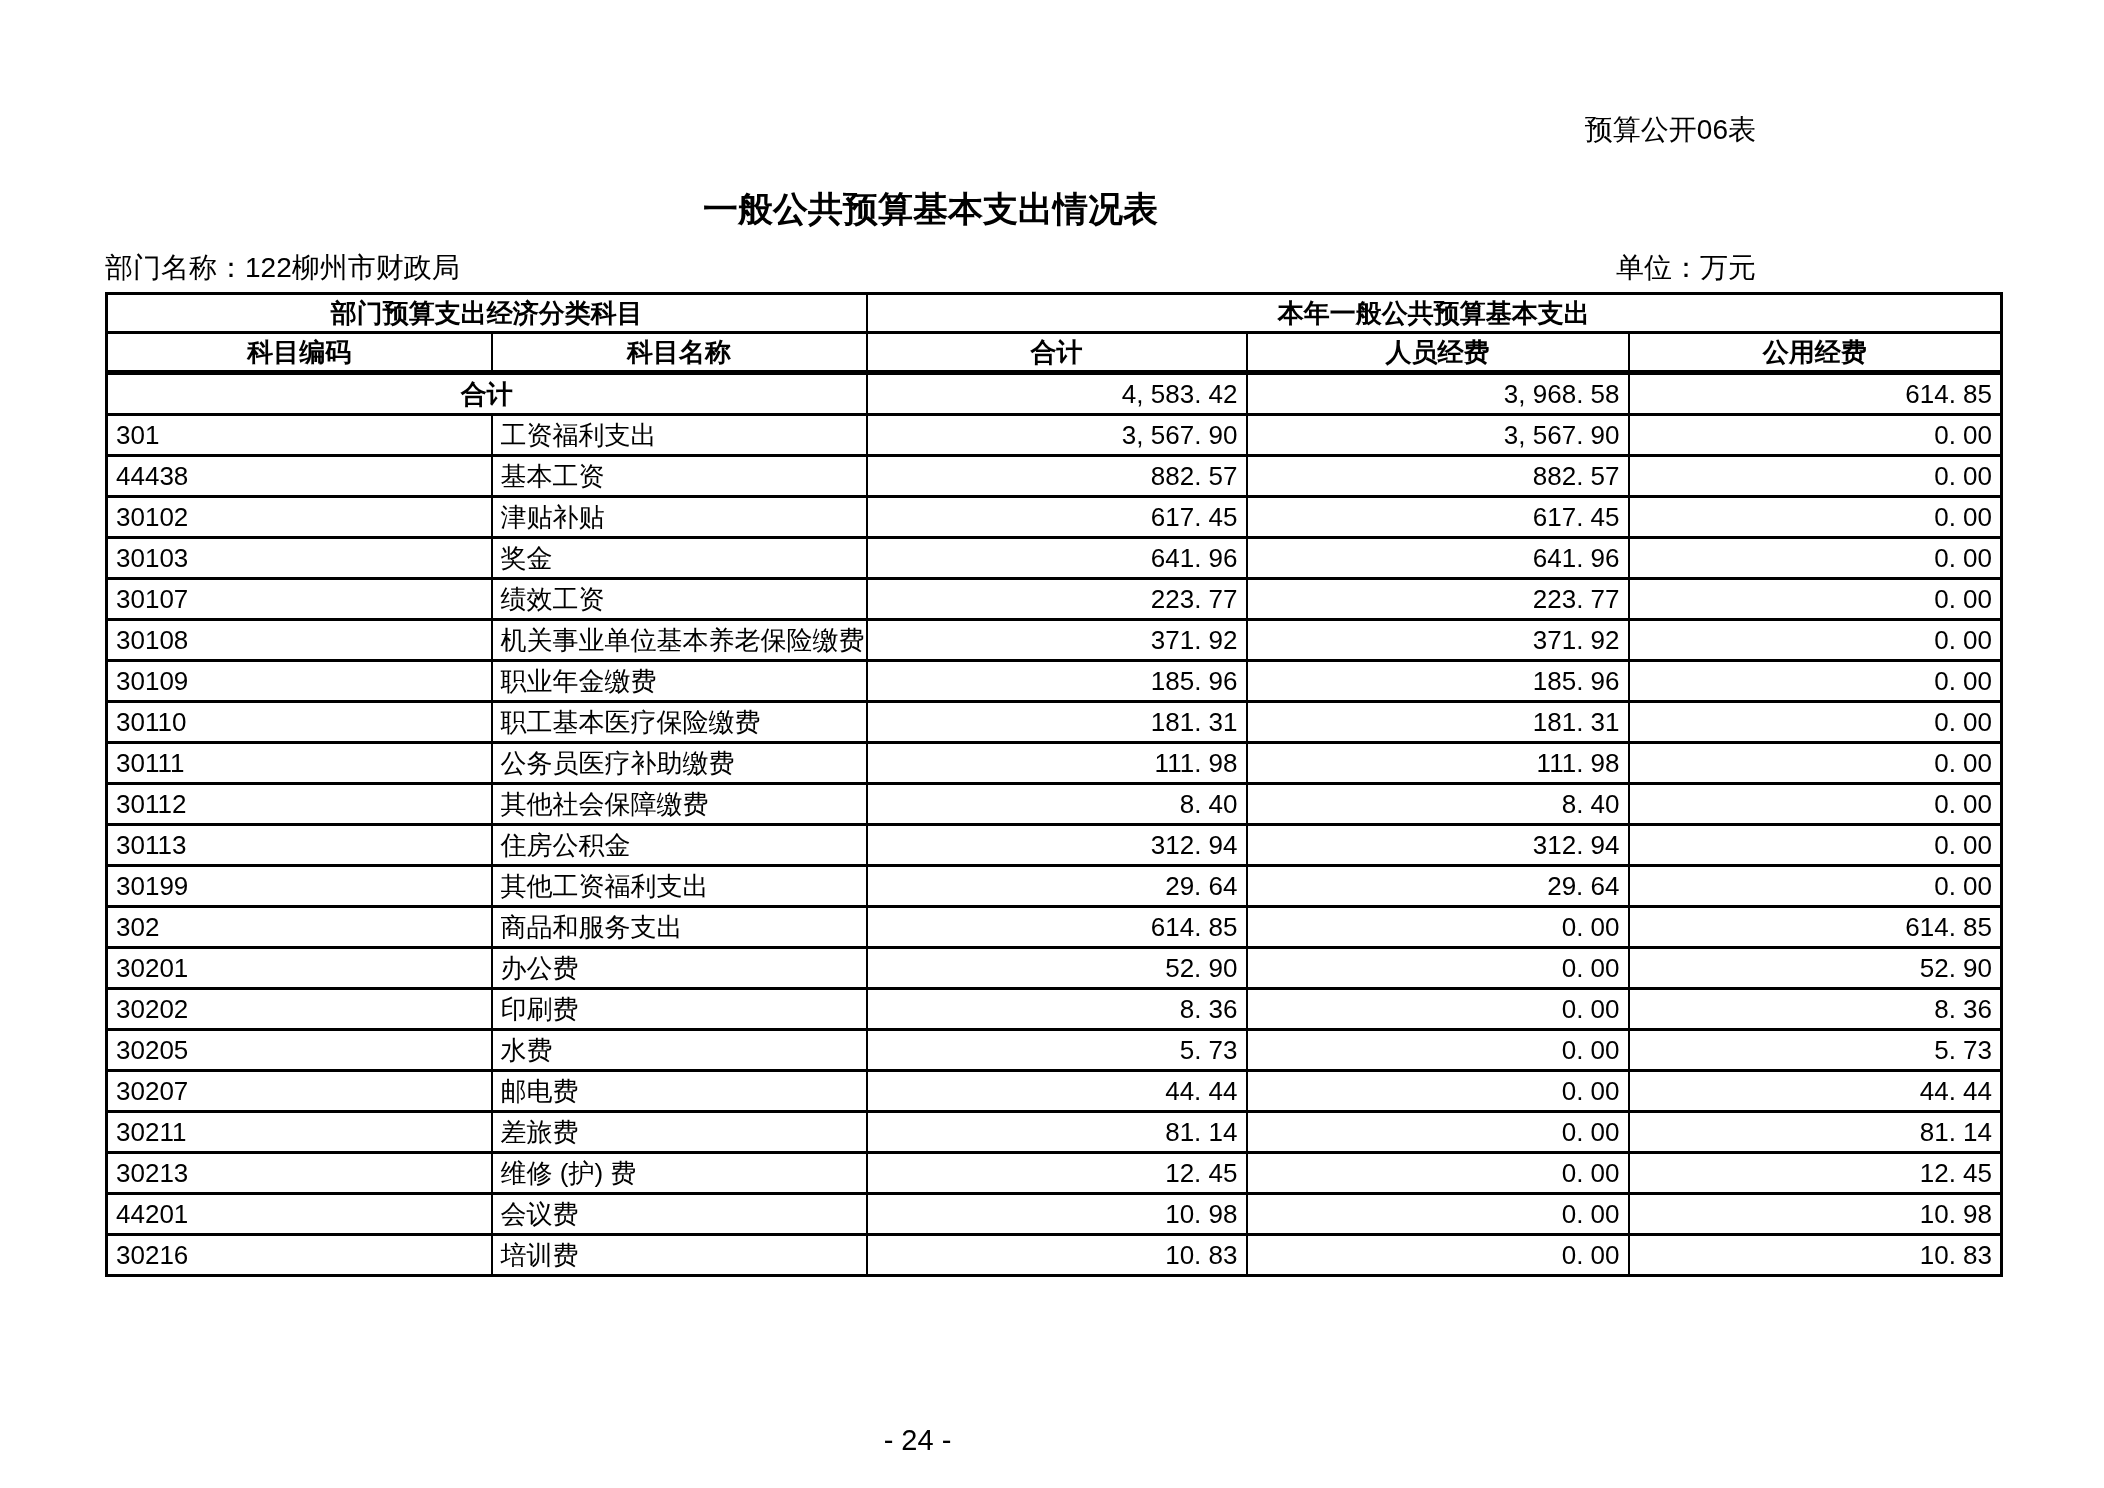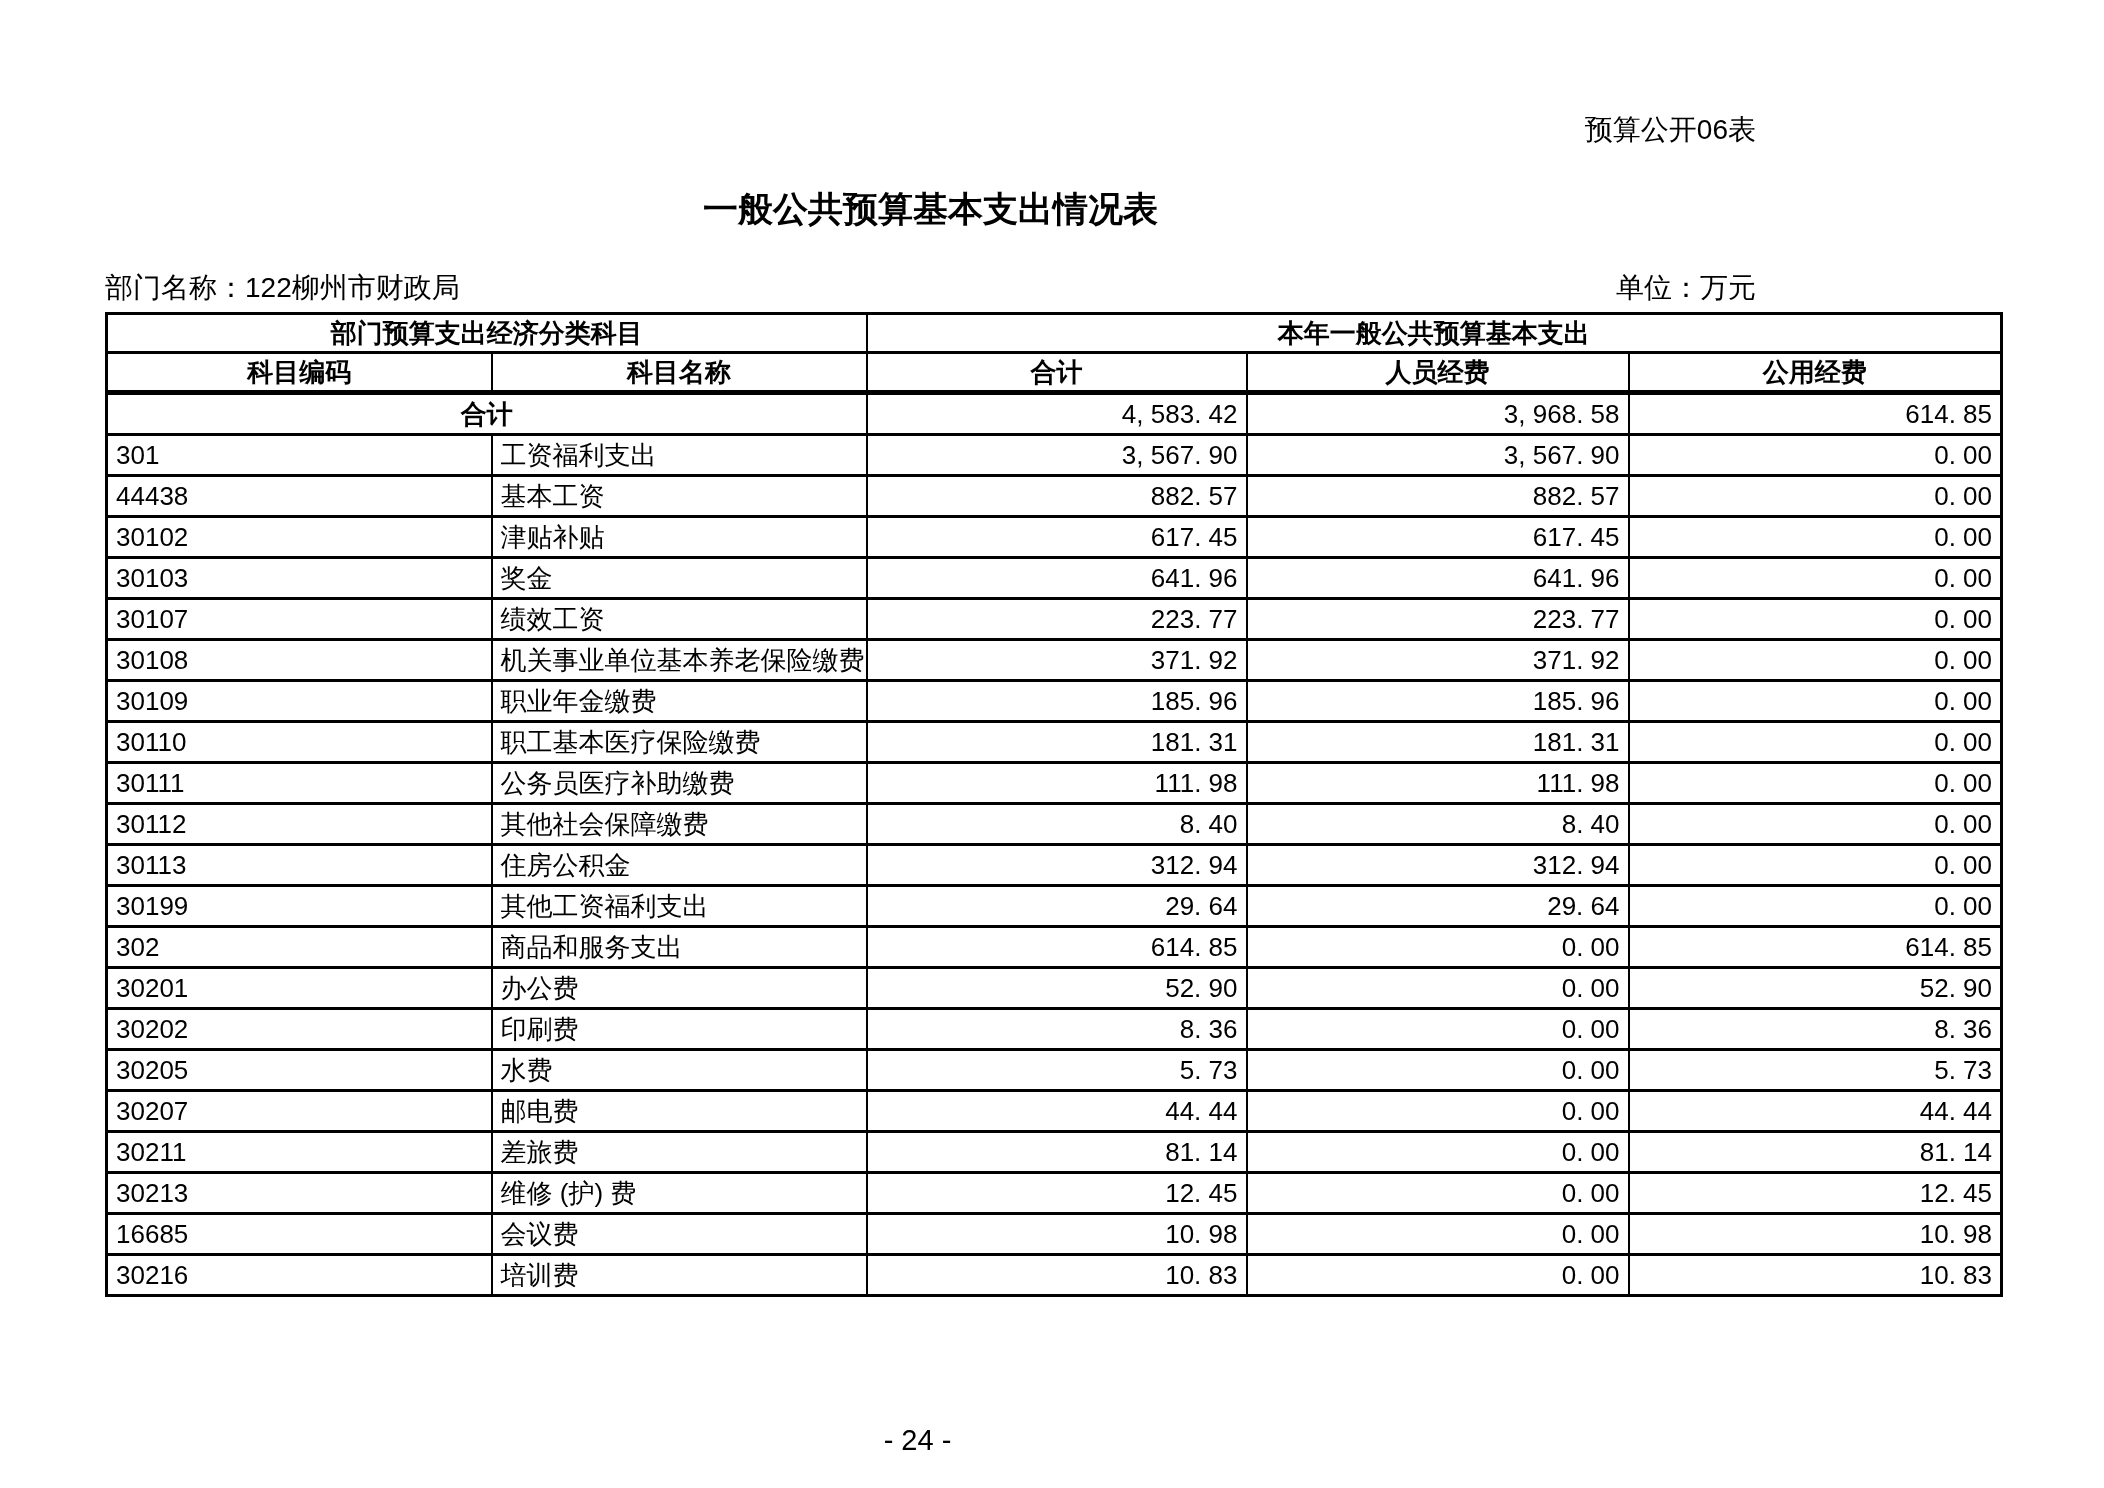--- a/index.html
+++ b/index.html
@@ -28,21 +28,21 @@
     line-height: 32px;
   }
   .doc-title {
     margin-top: 44px;
     text-align: center;
     font-size: 35px;
     font-weight: bold;
     line-height: 38px;
   }
   .meta-row {
-    margin-top: 44px;
+    margin-top: 24px;
     display: flex;
     justify-content: space-between;
     align-items: flex-end;
     font-size: 28px;
     line-height: 32px;
     margin-bottom: 8px;
   }
   table.budget {
     border-collapse: collapse;
     table-layout: fixed;
@@ -259,21 +259,21 @@
       <td class="cell-num">81. 14</td>
     </tr>
         <tr class="data-row">
       <td class="cell-code">30213</td>
       <td class="cell-name">维修 (护) 费</td>
       <td class="cell-num">12. 45</td>
       <td class="cell-num">0. 00</td>
       <td class="cell-num">12. 45</td>
     </tr>
         <tr class="data-row">
-      <td class="cell-code">16685</td>
+      <td class="cell-code">44201</td>
       <td class="cell-name">会议费</td>
       <td class="cell-num">10. 98</td>
       <td class="cell-num">0. 00</td>
       <td class="cell-num">10. 98</td>
     </tr>
         <tr class="data-row">
       <td class="cell-code">30216</td>
       <td class="cell-name">培训费</td>
       <td class="cell-num">10. 83</td>
       <td class="cell-num">0. 00</td>

